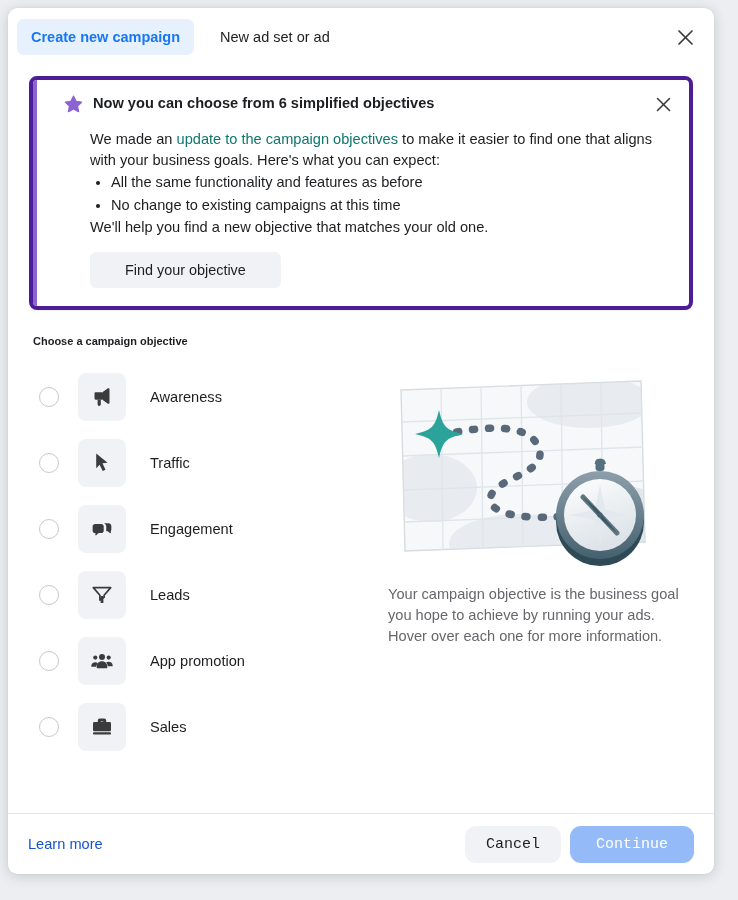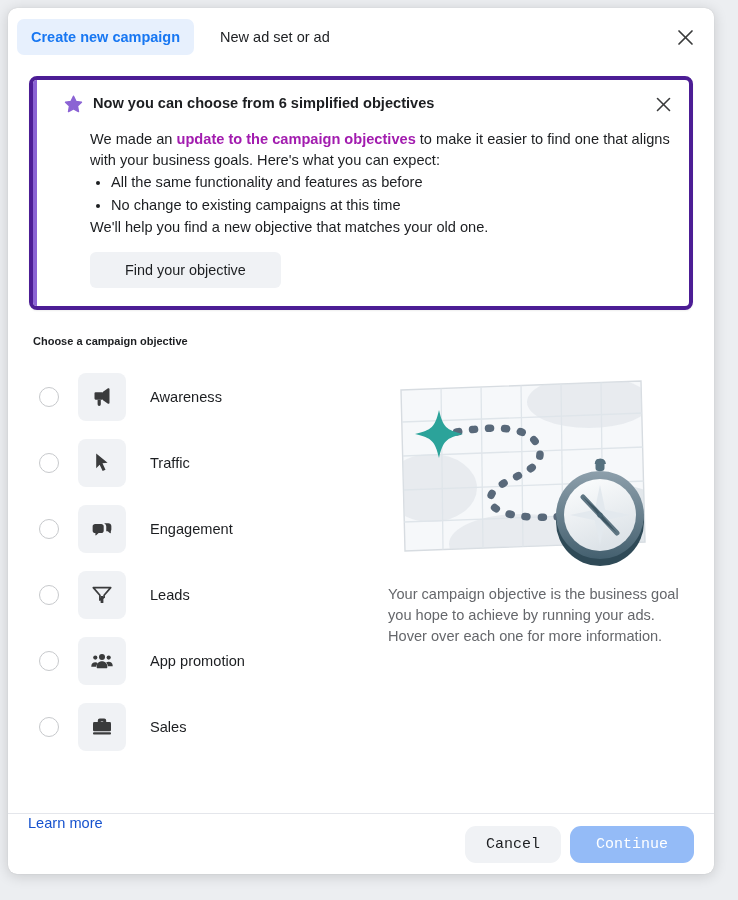--- a/index.html
+++ b/index.html
@@ -135,24 +135,23 @@
     margin-top: 11px;
   }
   .notice-para {
     font-size: 14.6px;
     color: #1c1e21;
     line-height: 1.42;
     margin: 0;
     max-width: 590px;
   }
   .notice-link {
-    color: #a21caf;
+    color: #0f766e;
     text-decoration: none;
     cursor: pointer;
-    font-weight: bold;
   }
   .notice-list {
     margin: 1px 0 0 0;
     padding-left: 21px;
     list-style: disc;
   }
   .notice-list li {
     font-size: 14.6px;
     color: #1c1e21;
     line-height: 1.55;
@@ -240,20 +239,21 @@
     line-height: 1.44;
     color: #65676b;
   }
 
   
   .dlg-footer {
     flex: 0 0 61px;
     height: 61px;
     border-top: 1px solid #e4e6eb;
     display: flex;
+    align-items: center;
     padding: 1px 20px;
     box-sizing: border-box;
   }
   .learn-more {
     font-size: 14.6px;
     color: #1652ce;
     text-decoration: none;
     cursor: pointer;
   }
   .footer-actions {

